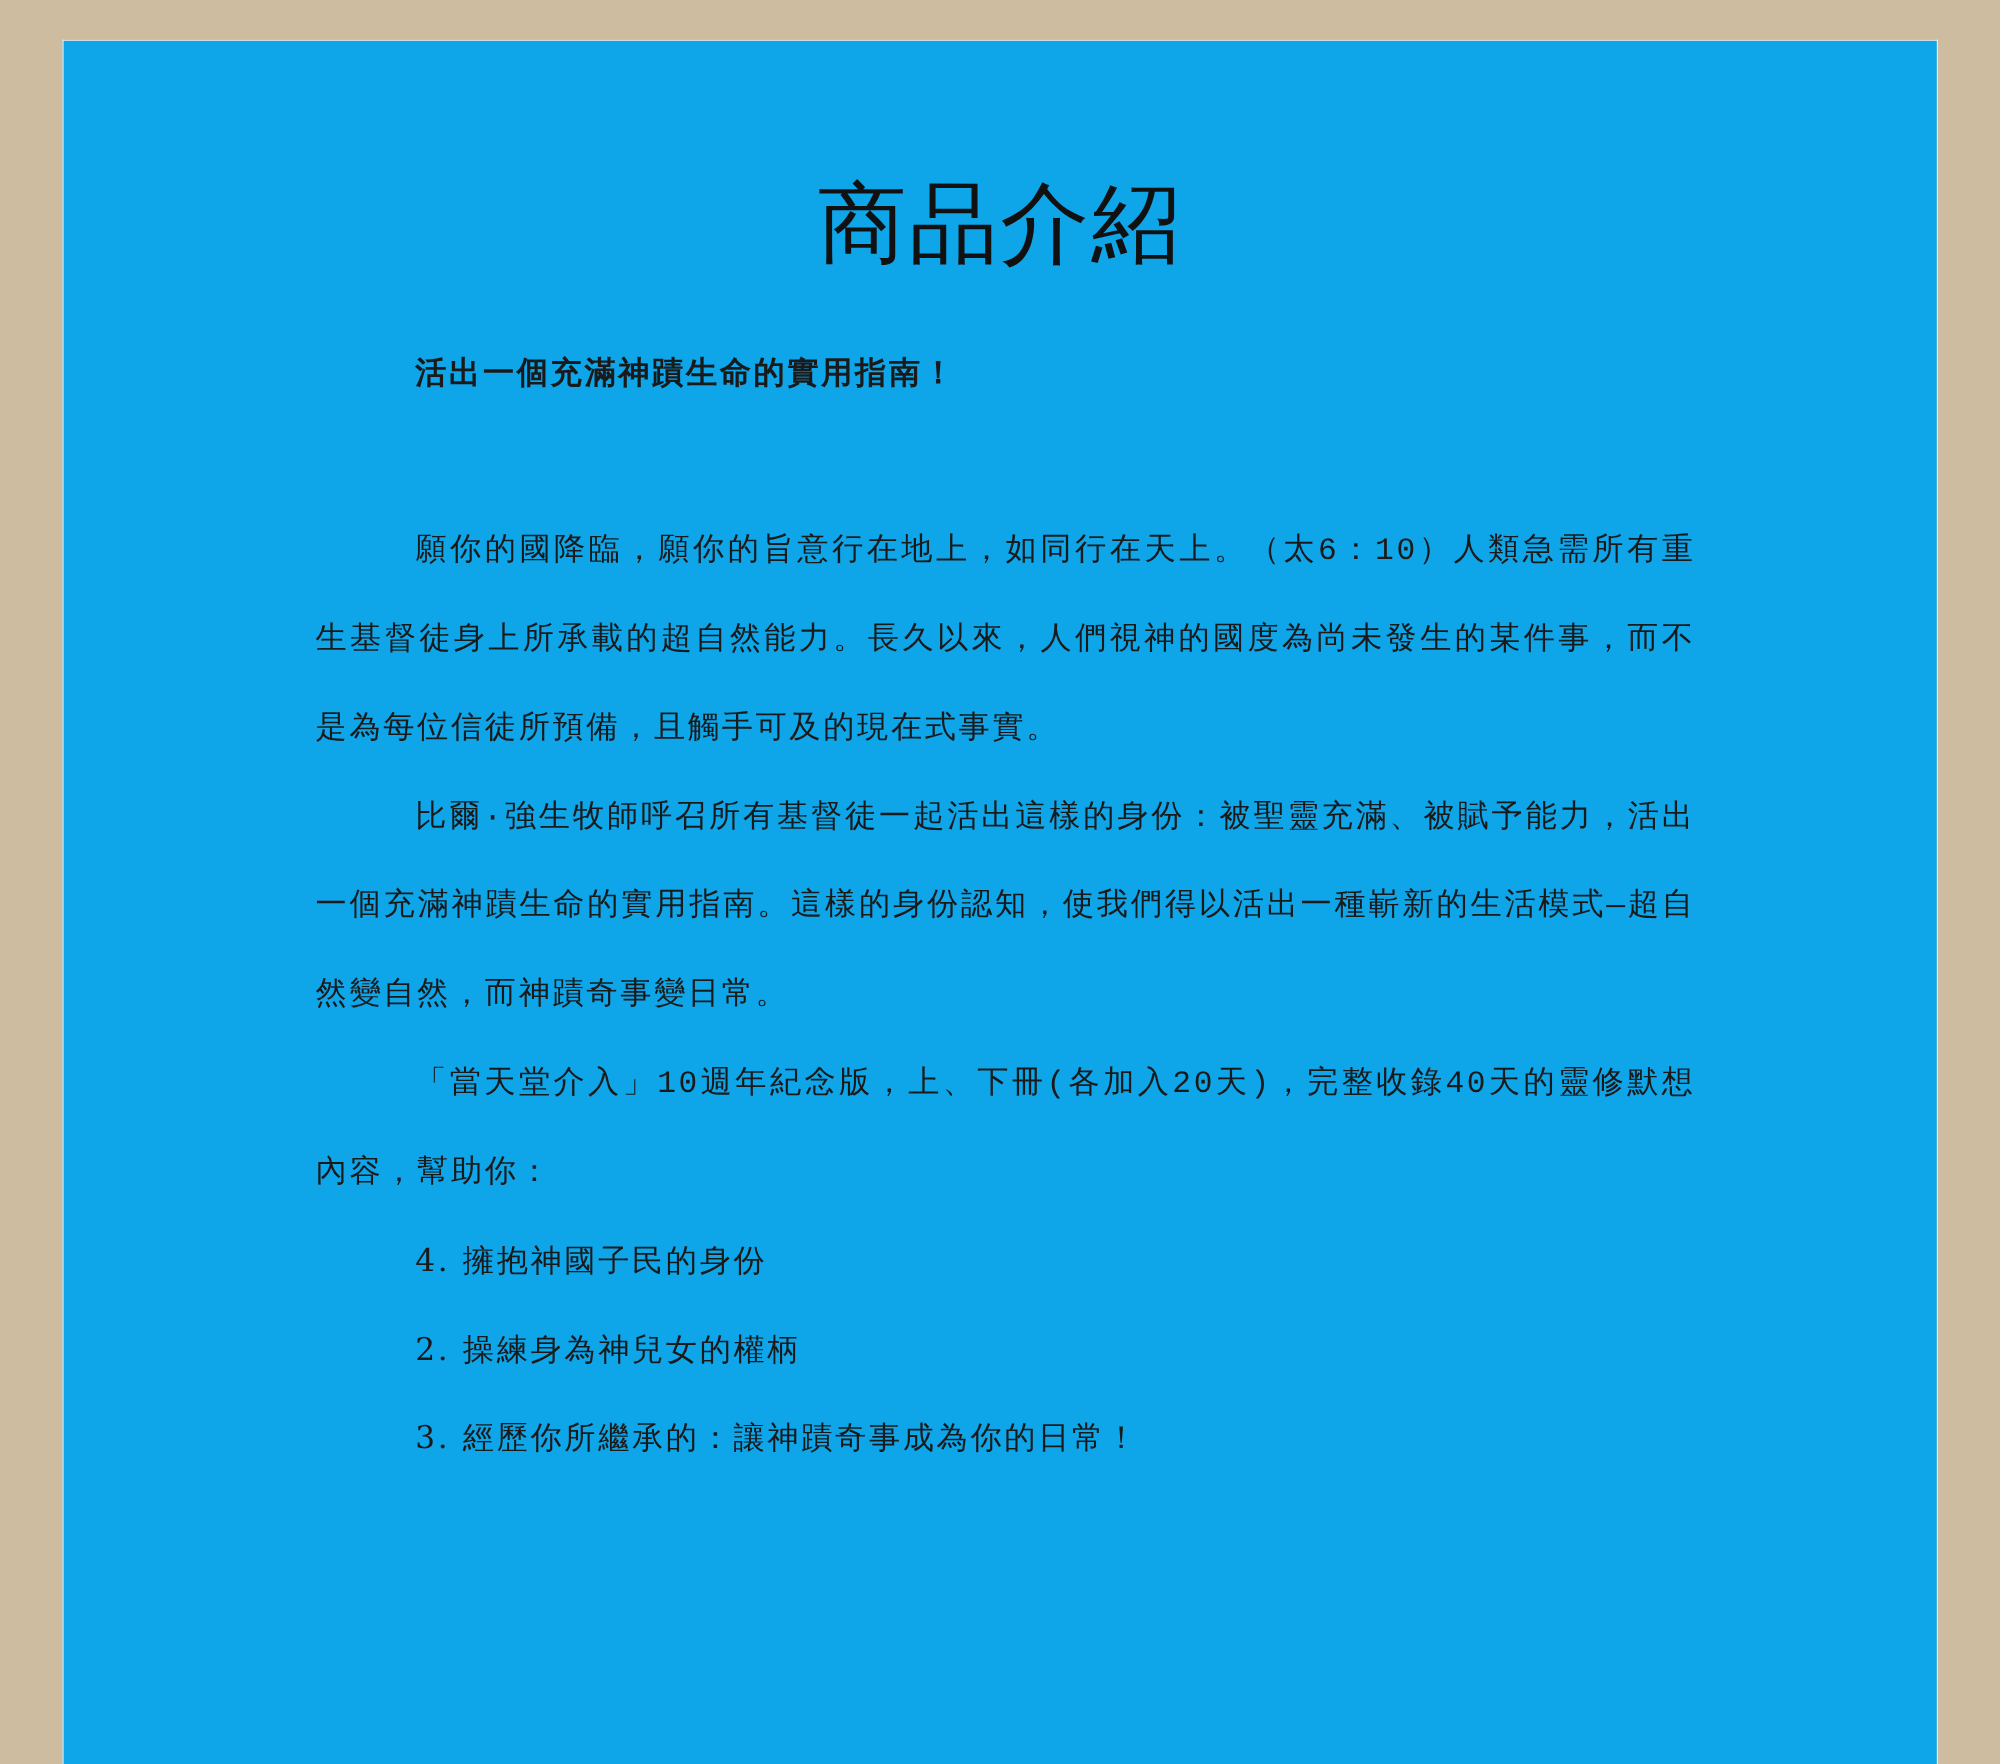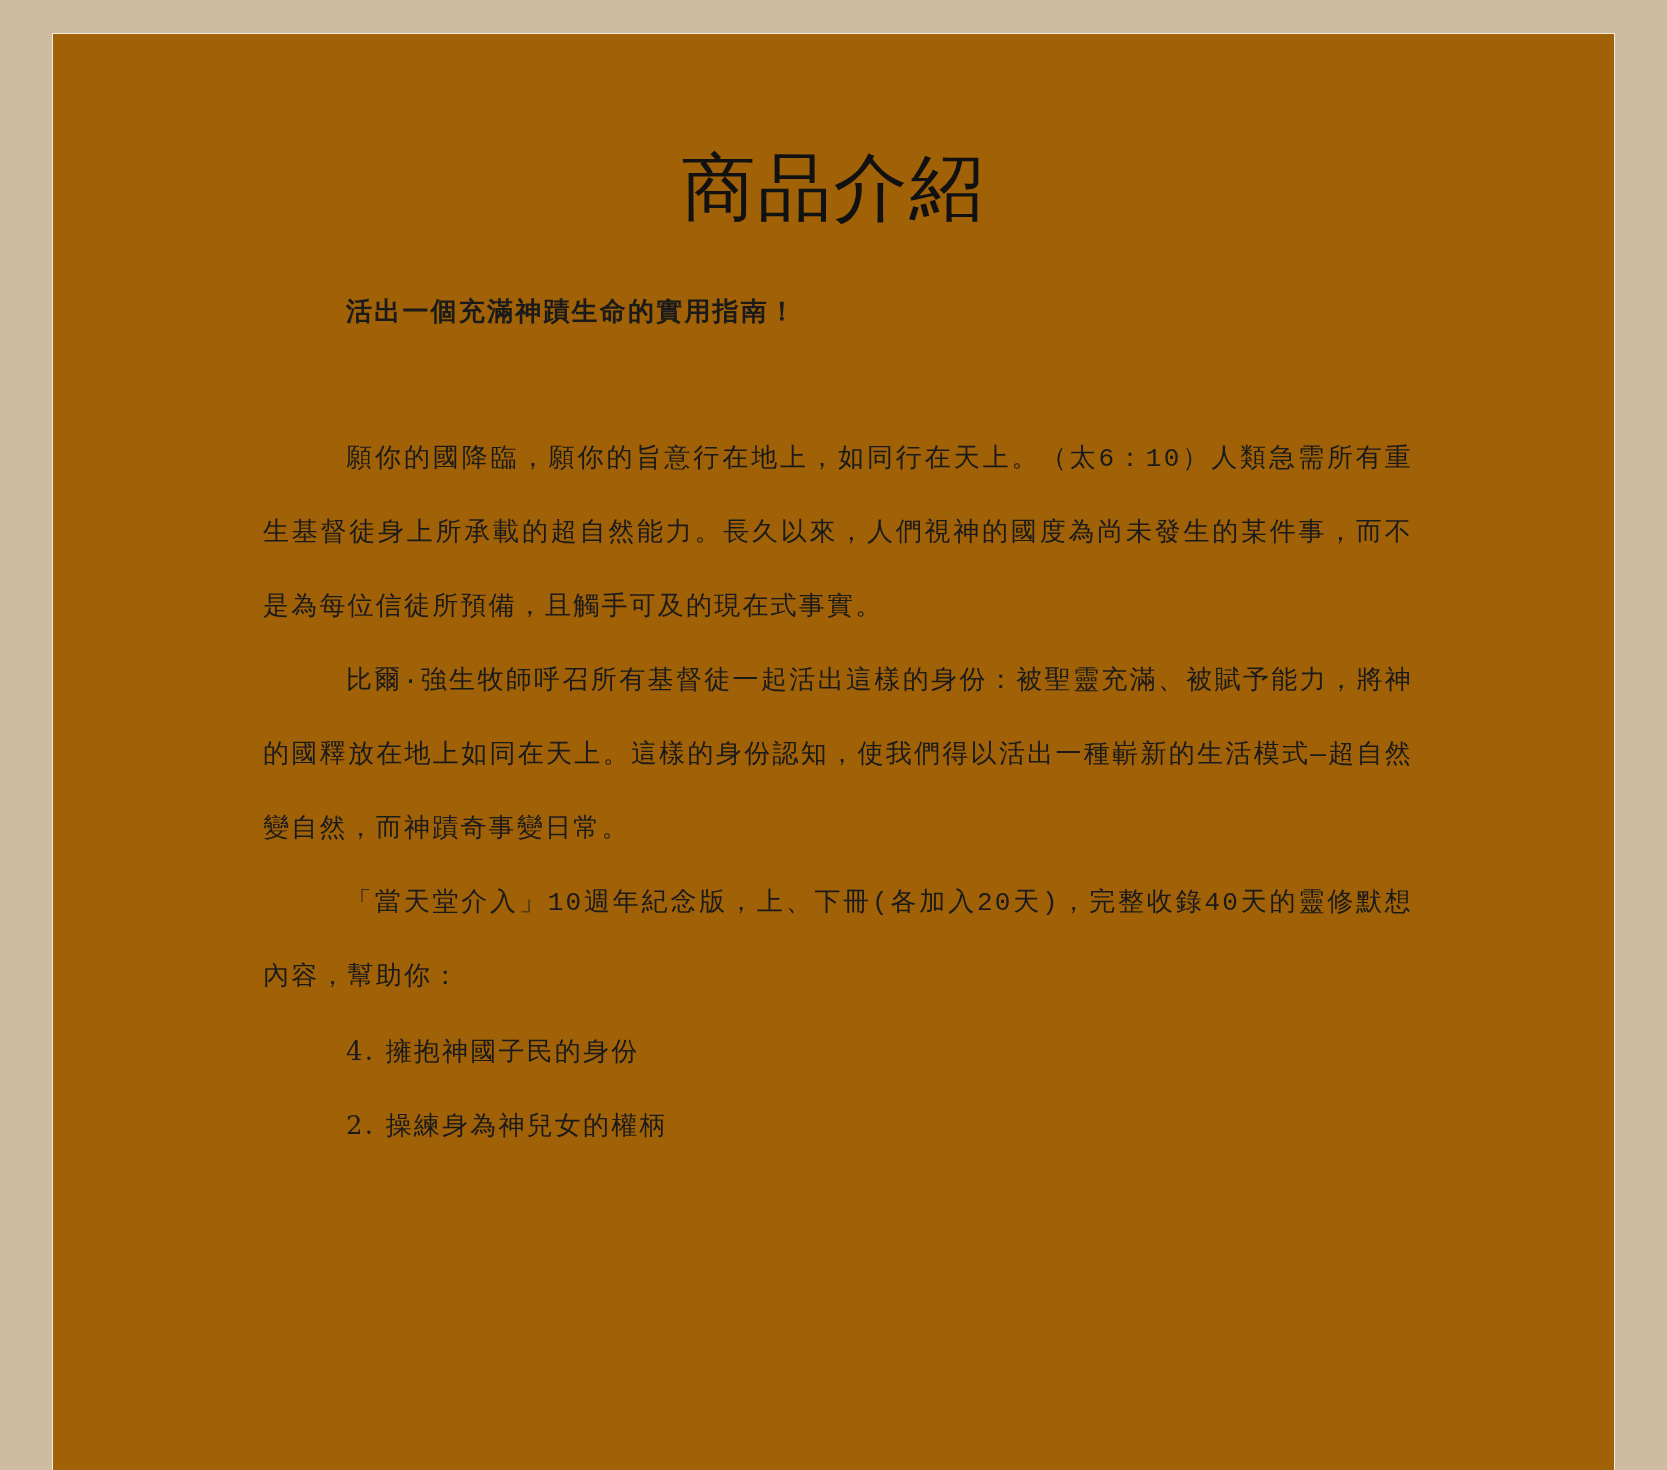--- a/index.html
+++ b/index.html
@@ -12,21 +12,21 @@
       background: #CDBC9F;
       overflow: hidden;
       position: relative;
     }
     .panel {
       position: absolute;
       left: 52px;
       top: 33px;
       width: 1563px;
       height: 1437px;
-      background: #a16207;
+      background: #0ea5e9;
       border-left: 1px solid #F6EADF;
       border-right: 1px solid #F6EADF;
       border-top: 1px solid #F6EADF;
       box-sizing: border-box;
     }
     .title {
       position: absolute;
       left: 0;
       right: 0;
       top: 108px;
@@ -83,20 +83,21 @@
   </style>
 </head>
 <body>
 
 <div class="panel">
   <h1 class="title">商品介紹</h1>
   <div class="content">
     <p class="subtitle">活出一個充滿神蹟生命的實用指南！</p>
     <div class="spacer"></div>
     <p class="para">願你的國降臨，願你的旨意行在地上，如同行在天上。（太6：10）人類急需所有重生基督徒身上所承載的超自然能力。長久以來，人們視神的國度為尚未發生的某件事，而不是為每位信徒所預備，且觸手可及的現在式事實。</p>
-    <p class="para">比爾·強生牧師呼召所有基督徒一起活出這樣的身份：被聖靈充滿、被賦予能力，將神的國釋放在地上如同在天上。這樣的身份認知，使我們得以活出一種嶄新的生活模式—超自然變自然，而神蹟奇事變日常。</p>
+    <p class="para">比爾·強生牧師呼召所有基督徒一起活出這樣的身份：被聖靈充滿、被賦予能力，活出一個充滿神蹟生命的實用指南。這樣的身份認知，使我們得以活出一種嶄新的生活模式—超自然變自然，而神蹟奇事變日常。</p>
     <p class="para">「當天堂介入」10週年紀念版，上、下冊(各加入20天)，完整收錄40天的靈修默想內容，幫助你：</p>
     <ul class="list">
       <li class="list-item">4. 擁抱神國子民的身份</li>
       <li class="list-item">2. 操練身為神兒女的權柄</li>
+      <li class="list-item">3. 經歷你所繼承的：讓神蹟奇事成為你的日常！</li>
     </ul>
   </div>
 </div>
 
 </body></html>

